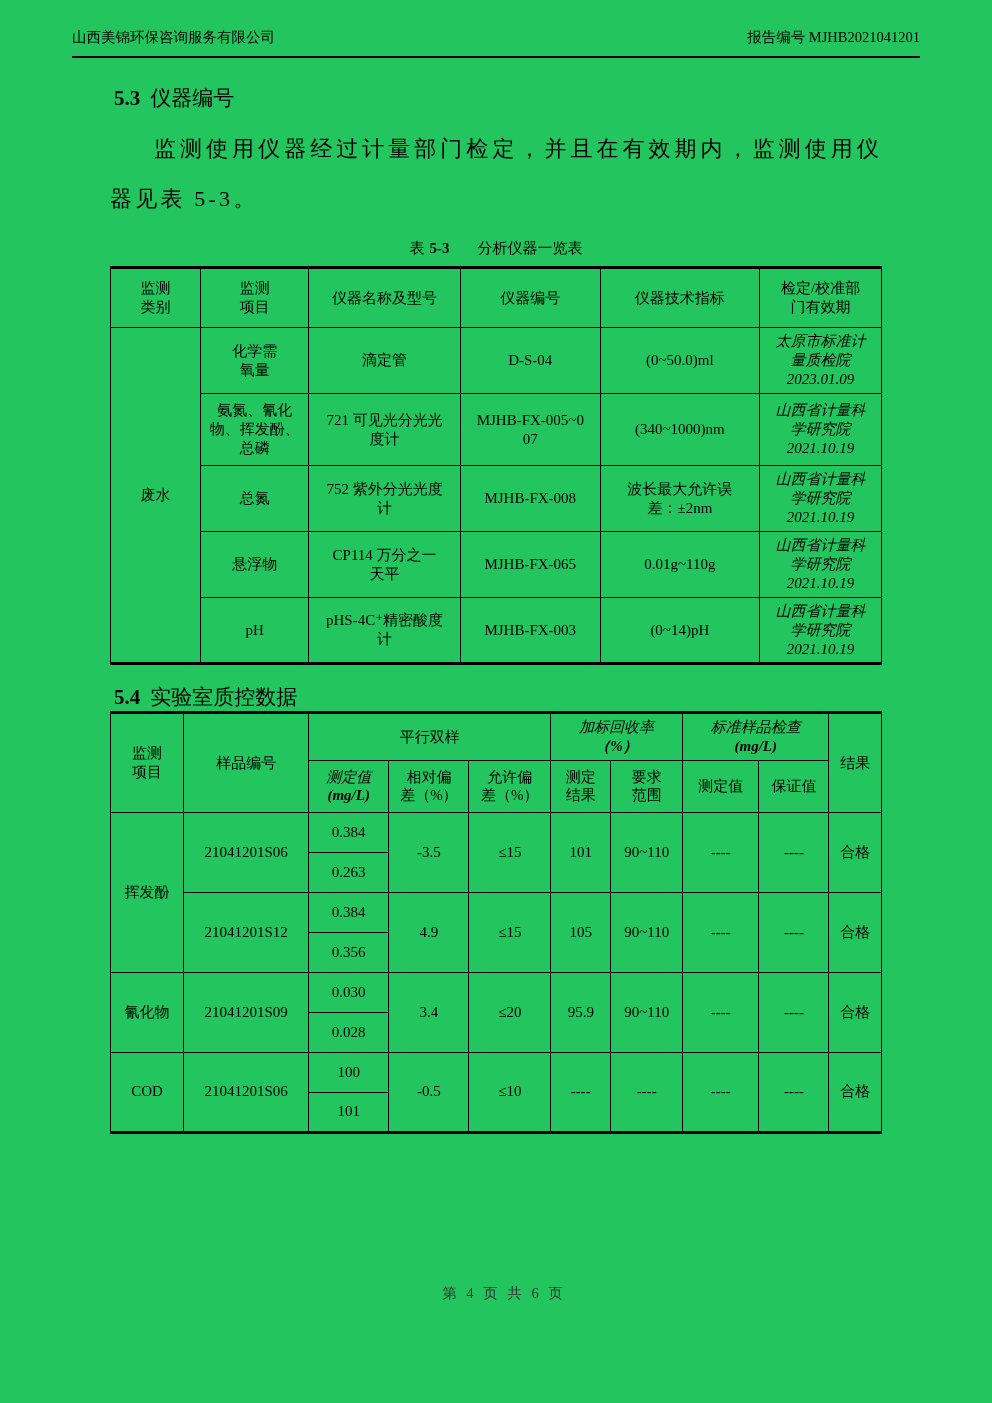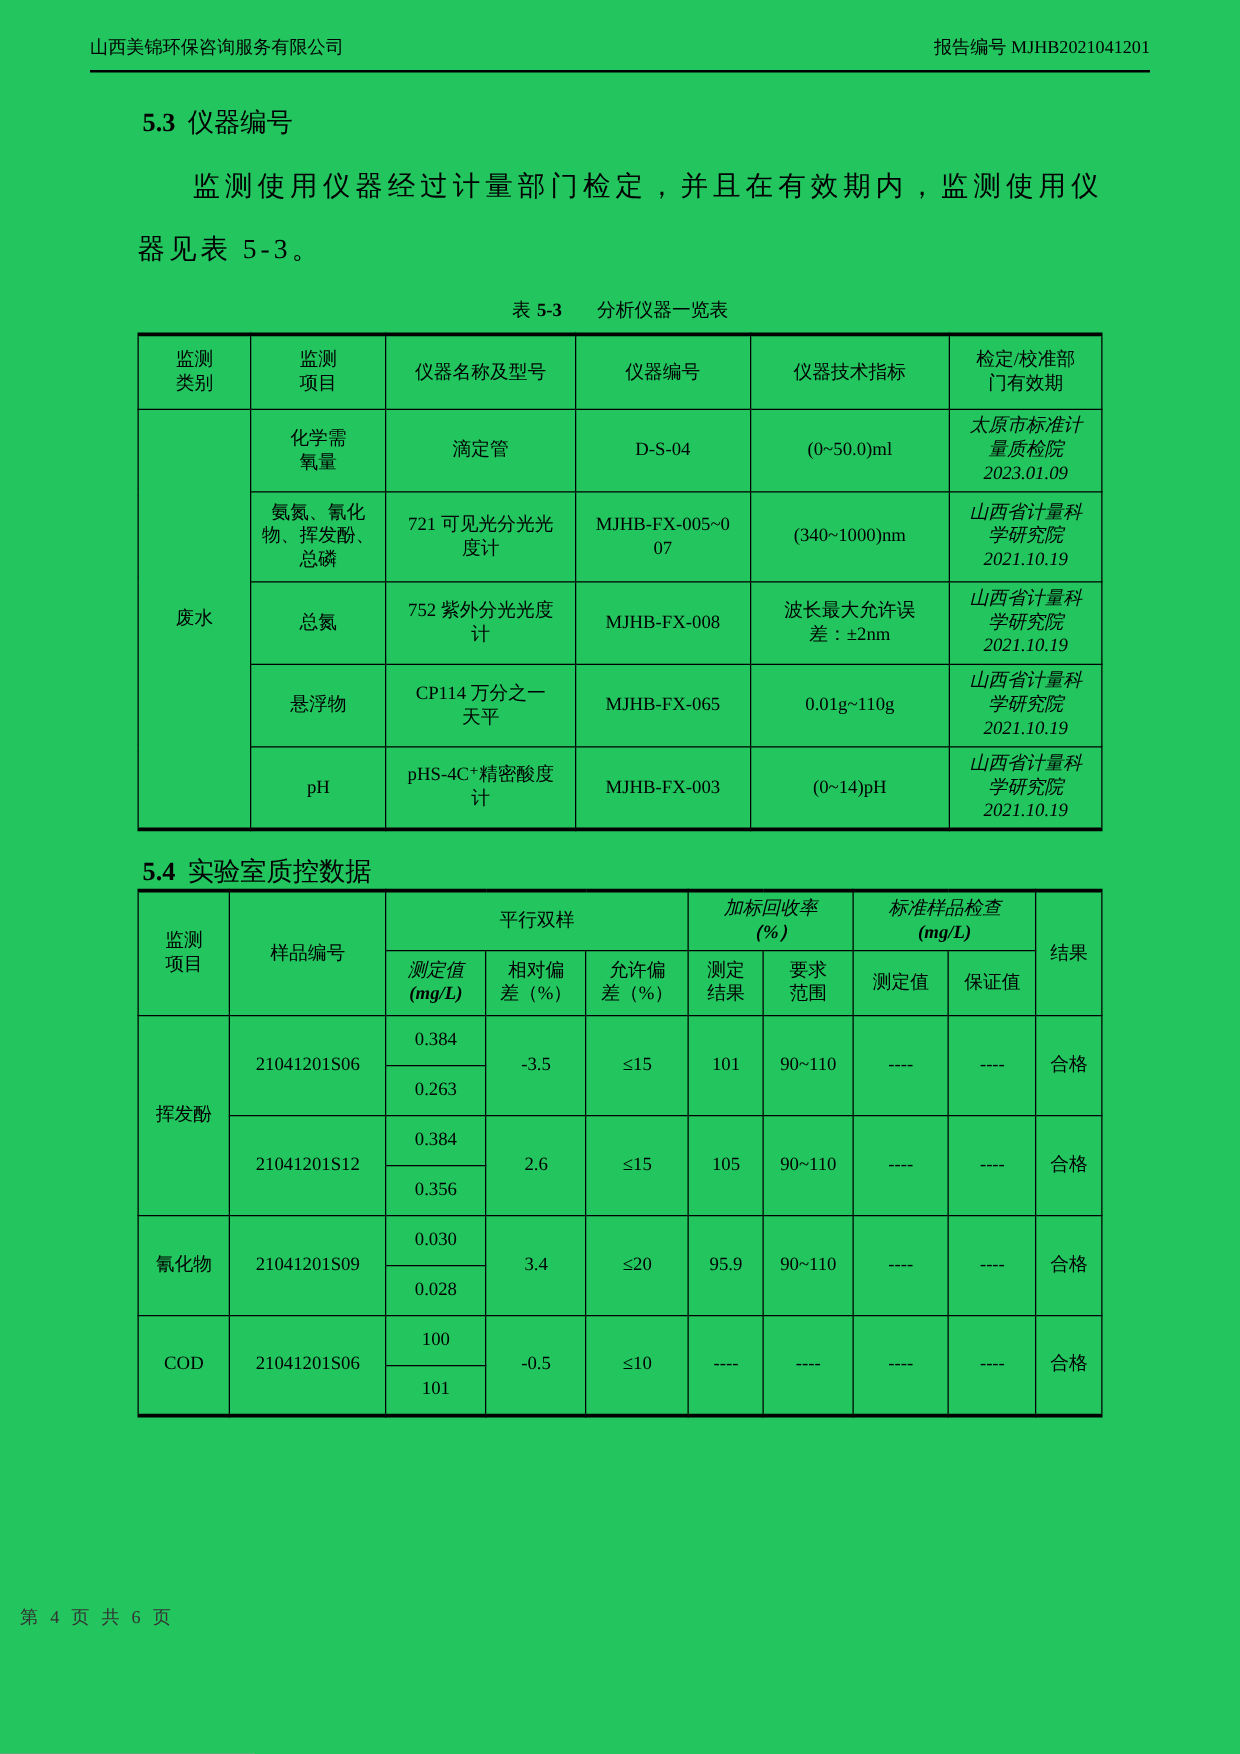--- a/index.html
+++ b/index.html
@@ -36,21 +36,21 @@
   .t53 tr.hdr{height:60px;}
   .t53 tr.r{height:66px;}
   .t53 tr.r2{height:72px;}
   .t54 tr.h1{height:46px;}
   .t54 tr.h2{height:52px;}
   .t54 tr.val{height:40px;}
   .l{display:block;font-style:italic;}
   .b{font-weight:bold;}
   
   .doc-footer{
-    position:absolute;left:16px;right:0;bottom:100px;text-align:left;
+    position:absolute;left:16px;right:0;bottom:100px;text-align:center;
     font-size:14.5px;letter-spacing:3px;color:#333;
   }
 </style>
 </head>
 <body>
 
 <div class="page">
 
   <div class="doc-header">
     <span>山西美锦环保咨询服务有限公司</span>
@@ -195,21 +195,21 @@
       <td rowspan="2">----</td>
       <td rowspan="2">----</td>
       <td rowspan="2">合格</td>
     </tr>
     <tr class="val">
       <td>0.263</td>
     </tr>
     <tr class="val">
       <td rowspan="2">21041201S12</td>
       <td>0.384</td>
-      <td rowspan="2">2.6</td>
+      <td rowspan="2">4.9</td>
       <td rowspan="2">≤15</td>
       <td rowspan="2">105</td>
       <td rowspan="2">90~110</td>
       <td rowspan="2">----</td>
       <td rowspan="2">----</td>
       <td rowspan="2">合格</td>
     </tr>
     <tr class="val">
       <td>0.356</td>
     </tr>

